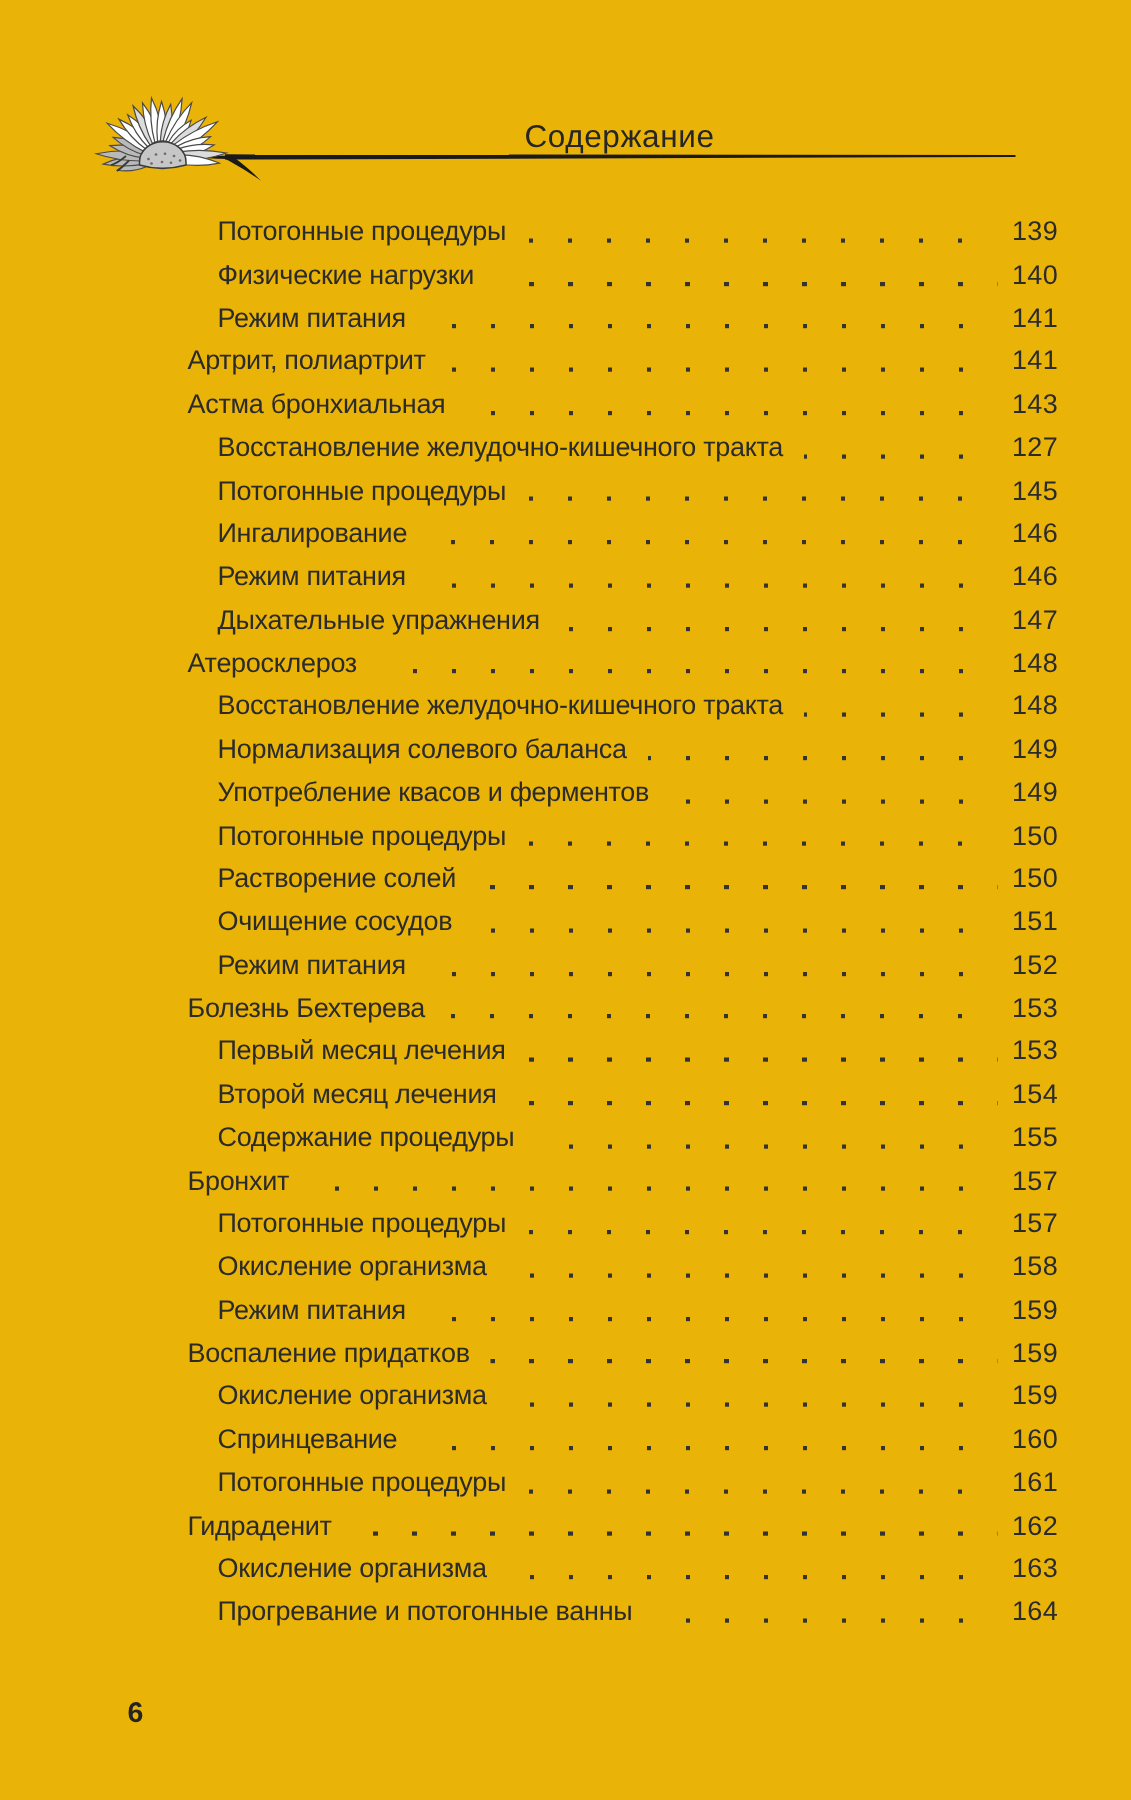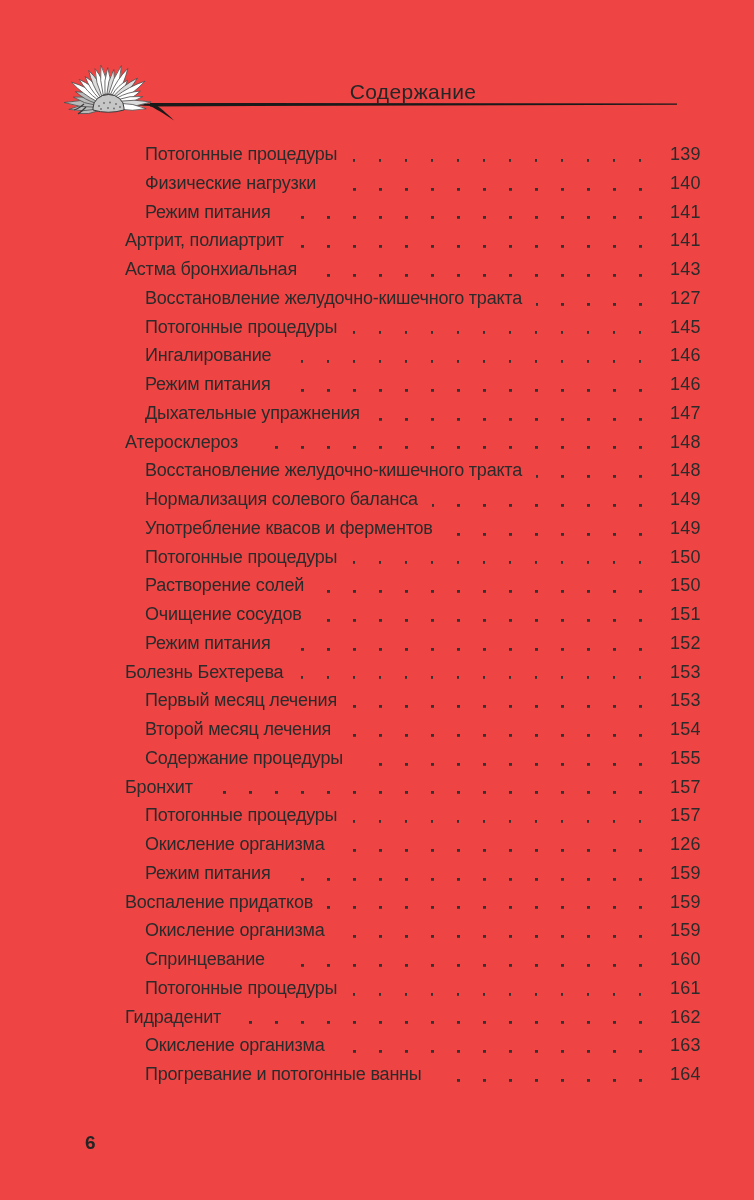--- a/index.html
+++ b/index.html
@@ -1,17 +1,17 @@
 <!DOCTYPE html>
 <html><head>
 <meta charset="utf-8">
 <style>
   html,body { margin:0; padding:0; background:#ffffff; }
   .page {
-    position:relative; width:754px; height:1200px; background:#ef4444;
+    position:relative; width:754px; height:1200px; background:#eab308;
     font-family:"Liberation Sans", sans-serif; color:#2b2b2b; overflow:hidden;
   }
   .ornament { position:absolute; top:0; left:0; }
   .title {
     position:absolute; top:80px; left:413px; transform:translateX(-50%);
     font-size:21px; letter-spacing:0.4px; white-space:nowrap; color:#262626;
   }
   .toc { position:absolute; left:85px; top:140px; width:585px;margin-left:40px; }
   .row {
     display:flex; align-items:baseline;
@@ -19,21 +19,21 @@
   }
   .row.lvl1 { padding-left:20px; }
   .lbl { white-space:nowrap; letter-spacing:-0.2px; }
   .leader {
     flex:1; align-self:stretch; margin:0 5px 0 14px;
     background-image:repeating-linear-gradient(90deg, #333333 0 2.8px, transparent 2.8px 26px);
     background-size:598px 2.8px;
     background-repeat:no-repeat;
     background-position:right 0px bottom 7px;
   }
-  .num { width:40px; text-align:left; white-space:nowrap; letter-spacing:0.2px; }
+  .num { width:40px; text-align:center; white-space:nowrap; letter-spacing:0.2px; }
   .folio {
     position:absolute; left:85px; top:1132px;
     font-size:19px; font-weight:bold; color:#242424;
   }
 </style>
 </head>
 <body>
 
 <div class="page">
 
@@ -200,21 +200,21 @@
         <span class="num">157</span>
       </div>
       <div class="row lvl1">
         <span class="lbl">Потогонные процедуры</span>
         <span class="leader"></span>
         <span class="num">157</span>
       </div>
       <div class="row lvl1">
         <span class="lbl">Окисление организма</span>
         <span class="leader"></span>
-        <span class="num">126</span>
+        <span class="num">158</span>
       </div>
       <div class="row lvl1">
         <span class="lbl">Режим питания</span>
         <span class="leader"></span>
         <span class="num">159</span>
       </div>
       <div class="row lvl0">
         <span class="lbl">Воспаление придатков</span>
         <span class="leader"></span>
         <span class="num">159</span>

